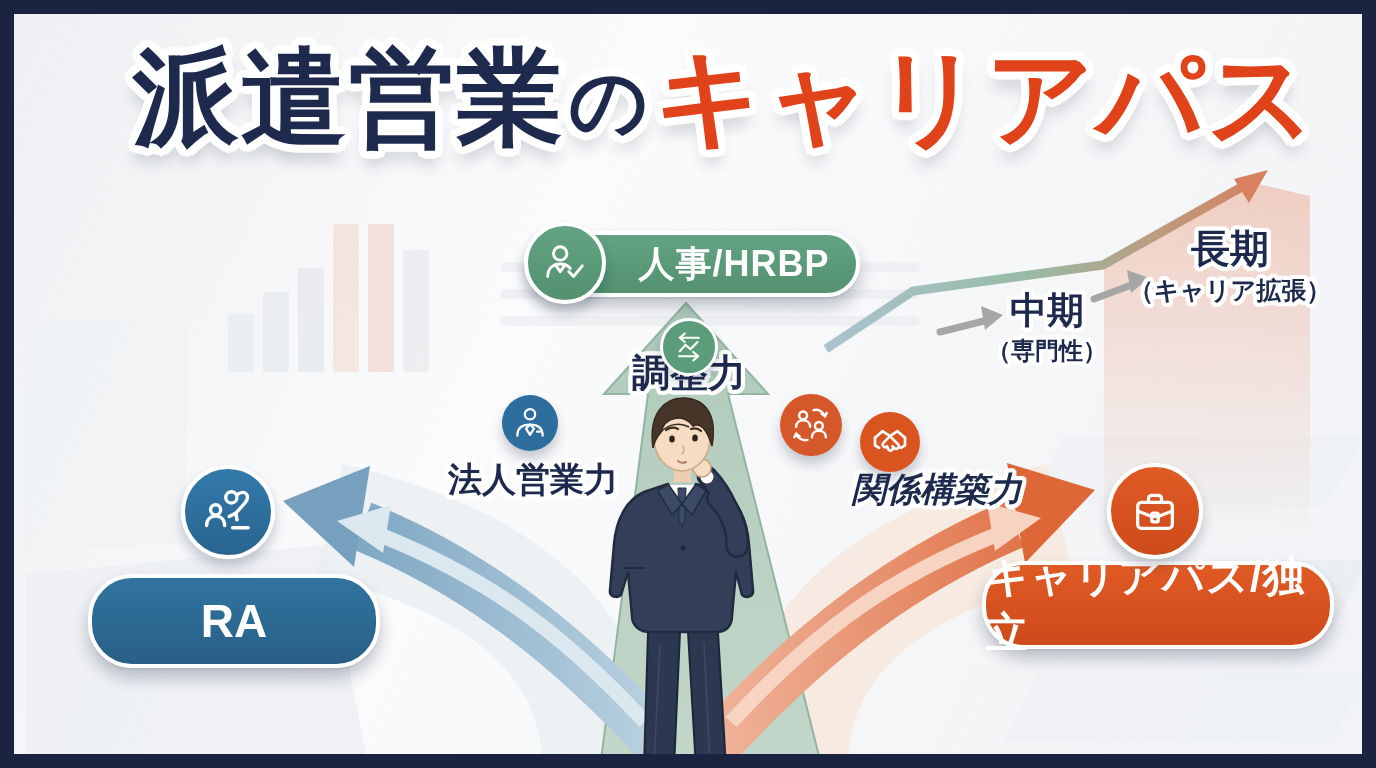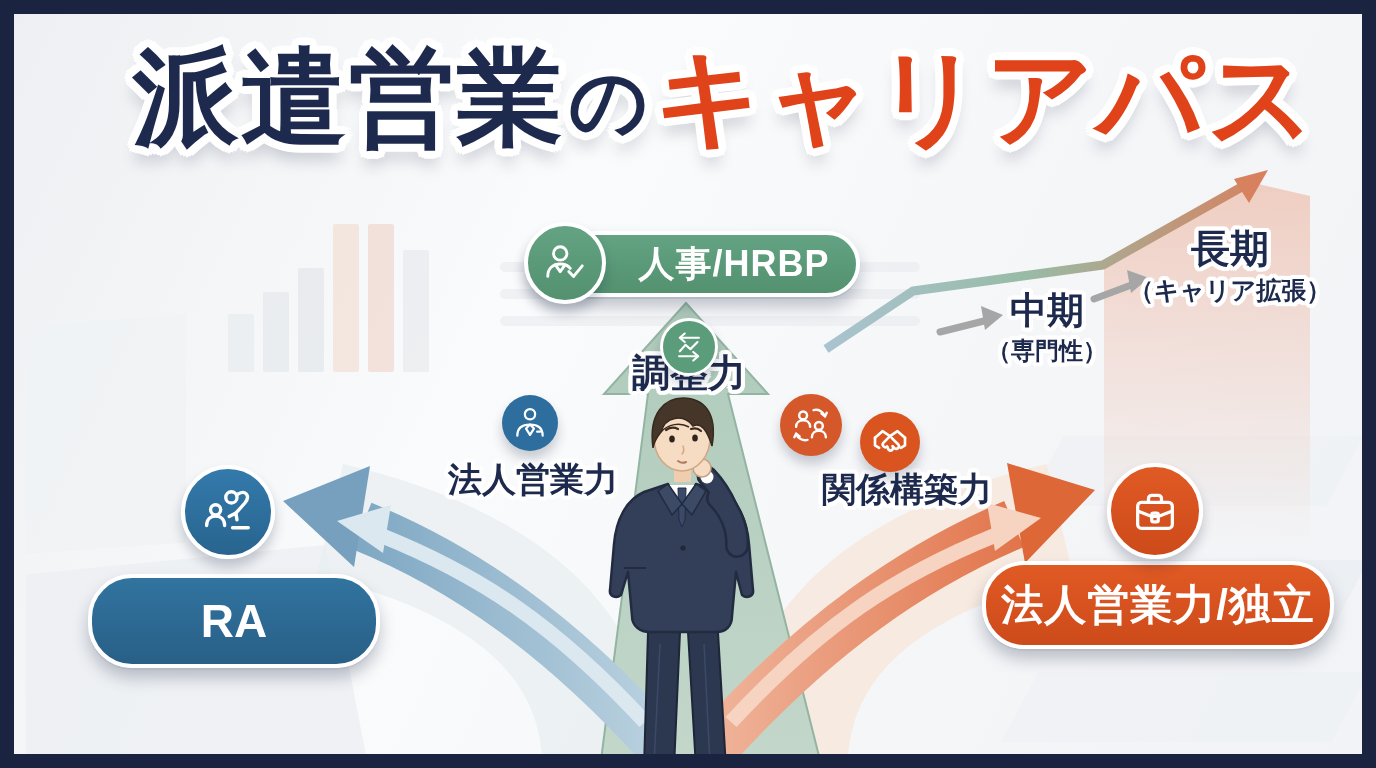--- a/index.html
+++ b/index.html
@@ -74,21 +74,21 @@
     background:linear-gradient(#31749f,#285f87);margin-top:13px;}
   .ra-pill .main{font-size:46px;line-height:1;}
   .ra-pill .subl{font-size:22px;line-height:1.2;}
 
   .mg-circle{left:1107px;top:463px;width:88px;height:88px;background:linear-gradient(#e05a24,#cd4a1a);}
   .mg-pill{left:982px;top:561px;width:344px;height:80px;border-radius:42px;
     background:linear-gradient(#e05a24,#cd4a1a);font-size:42px;letter-spacing:1px;}
 
   .coord-label{left:594px;top:352px;width:190px;font-size:38px;}
   .sales-label{left:408px;top:460px;width:250px;font-size:34px;}
-  .rel-label{left:782px;top:470px;width:250px;font-size:34px;}
+  .rel-label{left:812px;top:470px;width:250px;font-size:34px;font-style:italic;}
 
   .tl-short{left:806px;top:318px;width:170px;font-size:37px;}
   .tl-mid{left:962px;top:290px;width:170px;font-size:37px;}
   .tl-long{left:1105px;top:227px;width:250px;font-size:39px;}
   .tl-short .sub,.tl-mid .sub{font-size:24px;margin-top:4px;}
   .tl-long .sub{font-size:25px;margin-top:4px;}
 
   .person{position:absolute;left:590px;top:396px;width:240px;height:372px;z-index:2;}
 </style>
 </head>
@@ -315,18 +315,18 @@
     <svg width="52" height="52" viewBox="0 0 48 48">
       <g stroke="#fff" stroke-width="3" fill="none" stroke-linejoin="round">
         <rect x="8" y="16" width="32" height="24" rx="3.5"></rect>
         <path d="M18,16 v-3.5 a3,3 0 0 1 3,-3 h6 a3,3 0 0 1 3,3 V16"></path>
         <path d="M8,24 l13,5 h6 l13,-5"></path>
         <rect x="21" y="26" width="6" height="8" rx="1.5"></rect>
       </g>
     </svg>
   </div>
   <div class="pill mg-pill">
-    <span>法人営業力/独立</span>
+    <span>キャリアパス/独立</span>
   </div>
 
 </div>
 
 <div class="frame"></div>
 
 </body></html>

